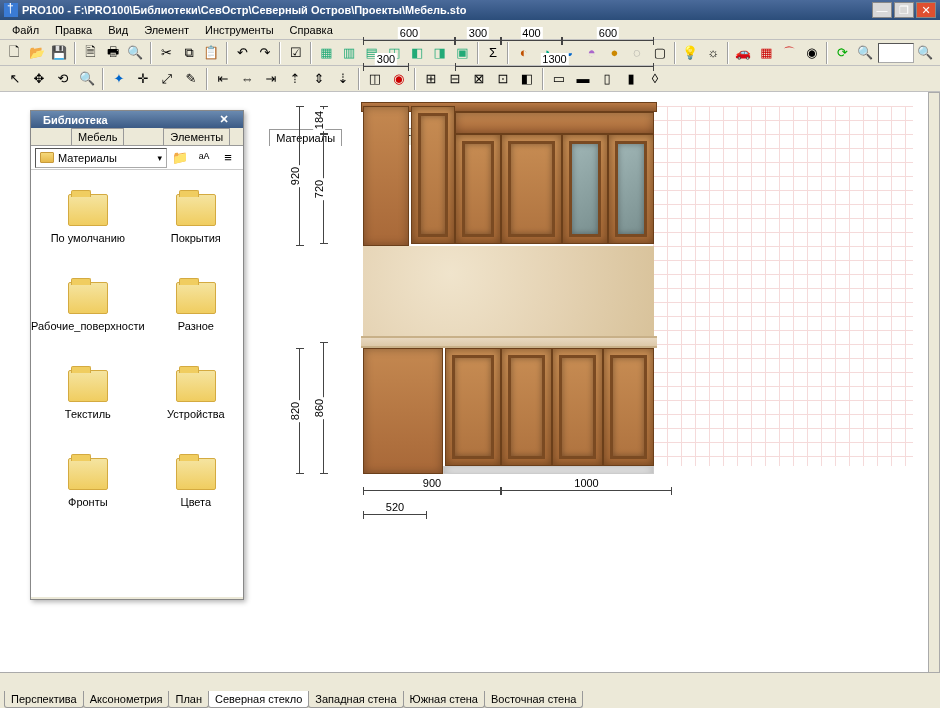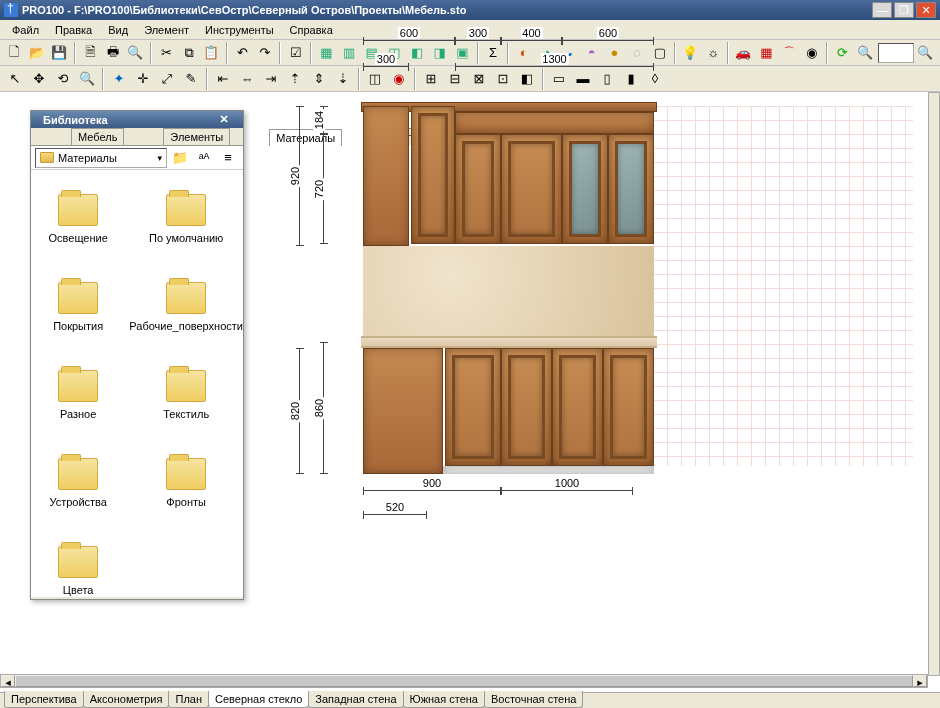--- a/index.html
+++ b/index.html
@@ -57,21 +57,21 @@
 .cab-door{ position:absolute; background:linear-gradient(#c98f55,#a46735); border:1px solid #6b3f1a; box-shadow: inset 0 0 8px rgba(70,40,15,.6);}
 .panel{ position:absolute; inset:6px; border:3px solid #7a4a22; background:linear-gradient(#c68b52,#b07440); box-shadow: inset 0 0 6px rgba(0,0,0,.35);}
 .glass .panel{ background:linear-gradient(145deg,#9fb5b5,#7a9090); }
 .counter{ position:absolute; background:linear-gradient(#e8d8c0,#ddc9a8); border-top:2px solid #c8b088; border-bottom:2px solid #c8b088;}
 .backsplash{ position:absolute; background: radial-gradient(circle at 30% 30%,#f0e4cc,#e5d3b4,#d8c29a); }
 .cornice{ position:absolute; background:linear-gradient(#b87945,#8f5a30); border:1px solid #6b3f1a; }
 
 .scroll-h{ position:absolute; left:0; right:12px; bottom:20px; height:14px; background:#ece9d8; border:1px solid #aaa; display:flex;}
 .scroll-h .thumb{ background:#c8c8c8; border:1px outset #eee;}
 .scroll-v{ position:absolute; right:0; top:92px; bottom:32px; width:12px; background:#ece9d8; border:1px solid #aaa;}
-.bottom-tabs{ position:absolute; left:0; right:0; bottom:0; height:16px; background:#ece9d8; display:flex; align-items:flex-end; padding-left:4px; border-top:1px solid #aaa;}
+.bottom-tabs{ position:absolute; left:0; right:0; bottom:0; height:36px; background:#ece9d8; display:flex; align-items:flex-end; padding-left:4px; border-top:1px solid #aaa;}
 .btab{ padding:2px 6px; border:1px solid #999; border-top:none; background:#ece9d8; margin-right:-1px; cursor:pointer; border-radius:0 0 3px 3px;}
 .btab.active{ background:#fff; }
 </style>
 </head>
 <body>
 
 <div class="titlebar">
  <span class="icon"></span>
  <span class="title">PRO100 - F:\PRO100\Библиотеки\СевОстр\Северный Остров\Проекты\Мебель.sto</span>
  <div class="winbtns">
@@ -192,24 +192,20 @@
    <span class="arrow">▾</span>
   </div>
   <div class="tbtn">📁</div>
   <div class="tbtn">ᵃᴬ</div>
   <div class="tbtn">≡</div>
  </div>
  <div class="lib-body">
   <div class="lib-grid" id="libgrid">
         <div class="lib-item">
           <div class="folder-ico"></div>
-          <span>Освещение</span>
-        </div>
-        <div class="lib-item">
-          <div class="folder-ico"></div>
           <span>По умолчанию</span>
         </div>
         <div class="lib-item">
           <div class="folder-ico"></div>
           <span>Покрытия</span>
         </div>
         <div class="lib-item">
           <div class="folder-ico"></div>
           <span>Рабочие_поверхности</span>
         </div>
@@ -272,21 +268,21 @@
  <div class="dim dim-v" style="left:68px; top:342px; height:132px;">
       <span>860</span>
     </div>
  <div class="dim dim-v" style="left:44px; top:348px; height:126px;">
       <span>820</span>
     </div>
 
  <div class="dim dim-h" style="left:108px; top:490px; width:138px;">
       <span>900</span>
     </div>
- <div class="dim dim-h" style="left:246px; top:490px; width:132px;">
+ <div class="dim dim-h" style="left:246px; top:490px; width:171px;">
       <span>1000</span>
     </div>
  <div class="dim dim-h" style="left:108px; top:514px; width:64px;">
       <span>520</span>
     </div>
 
  <div class="cornice" style="left:106px; top:102px; width:296px; height:10px;"></div>
 
  <div class="cab" style="left:108px; top:106px; width:46px; height:140px;"></div>
 

